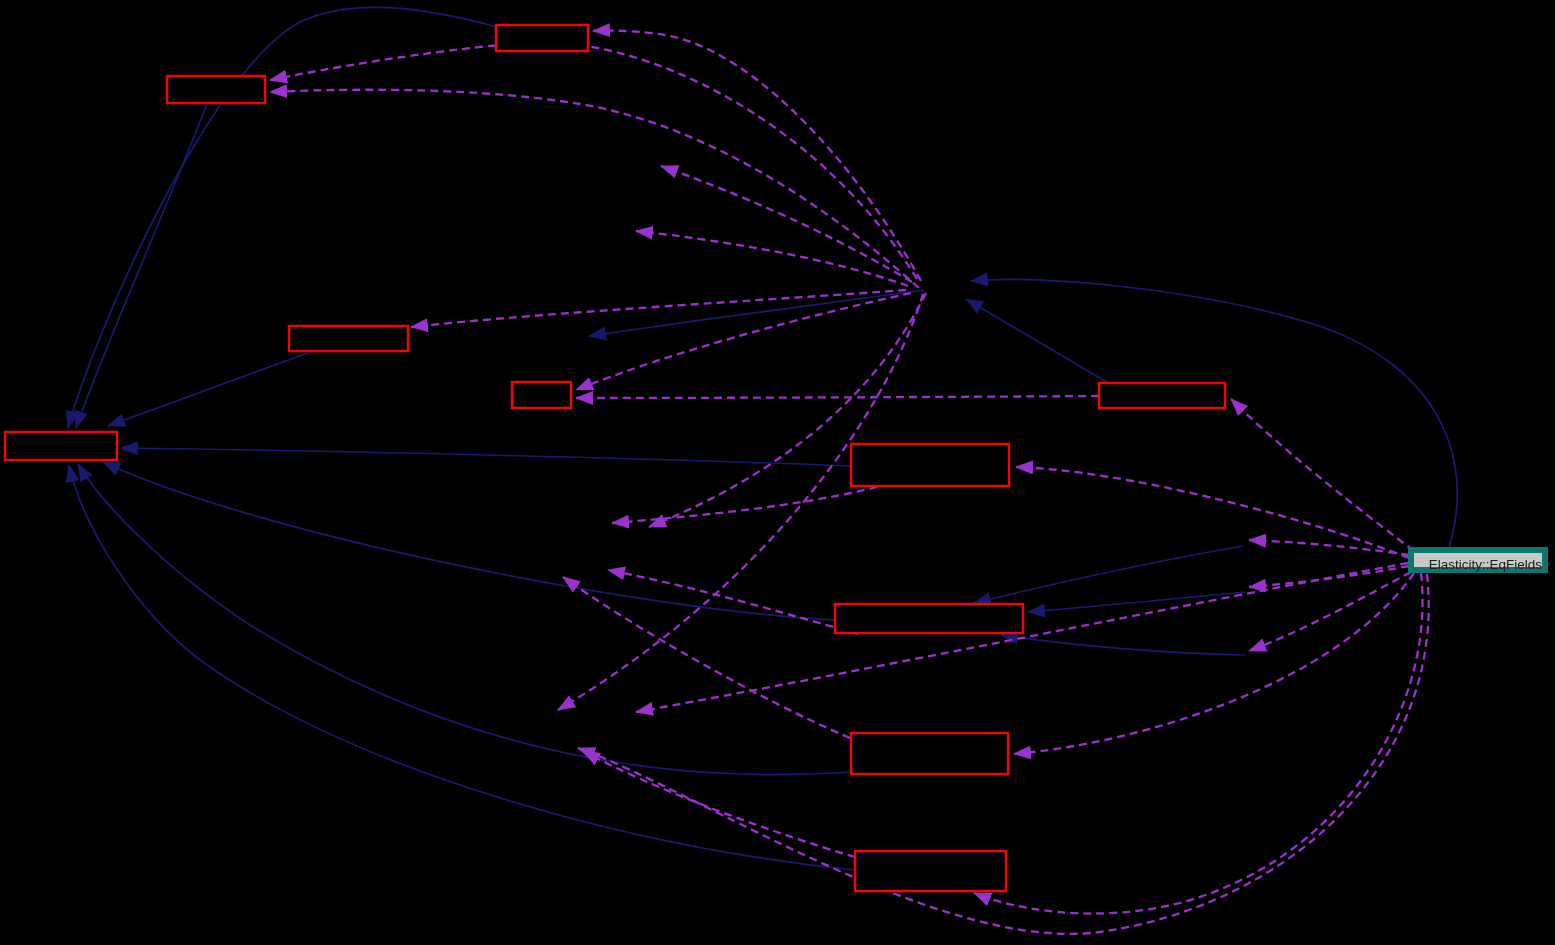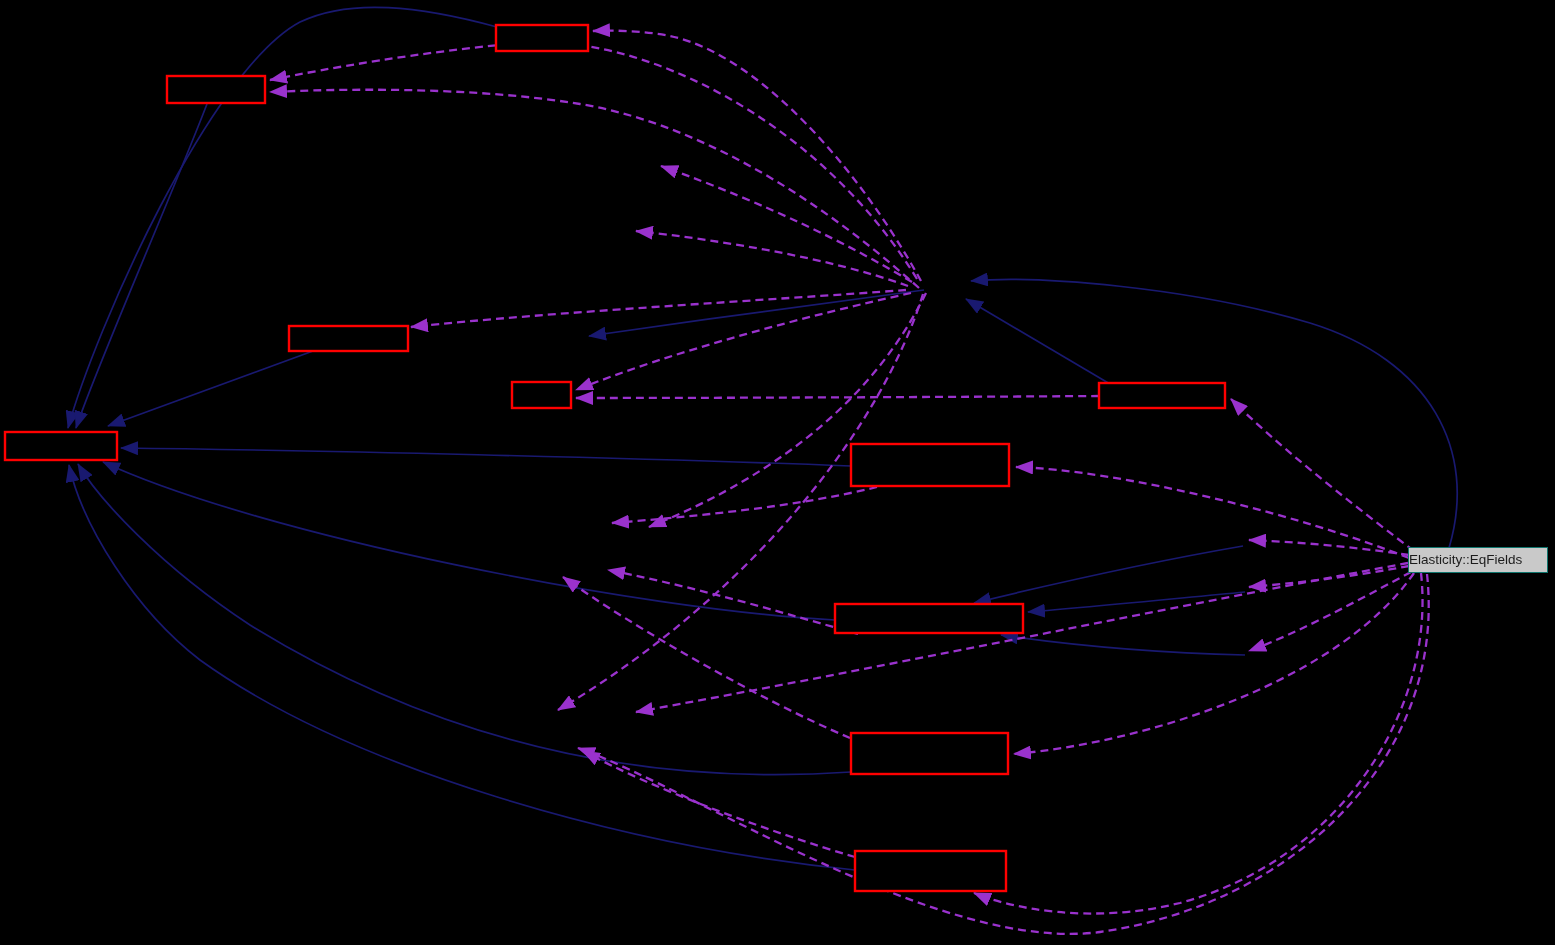--- a/index.html
+++ b/index.html
@@ -12,25 +12,25 @@
   }
   #canvas{position:absolute;left:0;top:0;}
   svg{display:block;}
   .edge{fill:none;}
   .edge.solid{stroke:#191970;stroke-width:1.7;}
   .edge.dashed{stroke:#9a32cd;stroke-width:2.3;stroke-dasharray:8 5;}
   .node-rect{fill:#000;stroke:#ff0000;stroke-width:2.4;}
   #label-node{
     position:absolute;
     background:#c9c9c9;
-    border:1px solid #0f766e;
+    border:6px solid #0f766e;
     color:#1c1c1c;
     font-size:13.5px;
     line-height:24px;
-    text-align:left;
+    text-align:right;
     white-space:nowrap;
     box-sizing:border-box;
   }
 </style>
 </head>
 <body>
 
 <div id="canvas">
     <svg width="1555" height="945" viewBox="0 0 1555 945">
       <defs>

